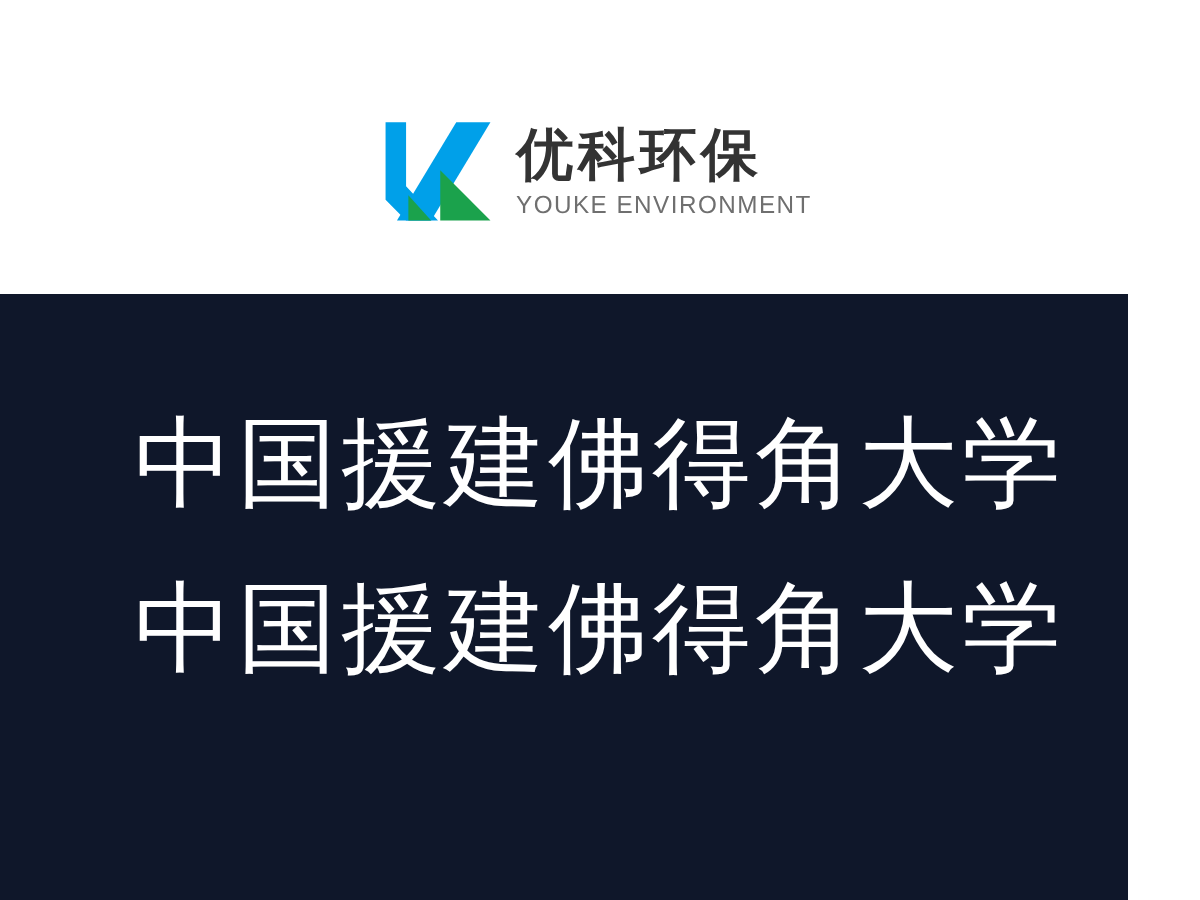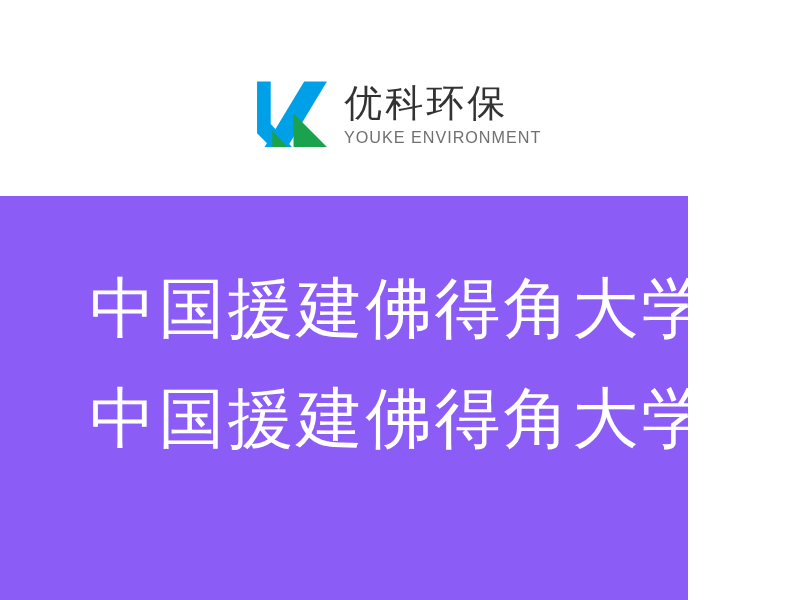--- a/index.html
+++ b/index.html
@@ -60,21 +60,21 @@
   
   #logo-wordmark {
     display: flex;
     flex-direction: column;
     justify-content: center;
   }
 
   #brand-cn {
     font-family: "DejaVu Sans", "Liberation Sans", sans-serif;
     font-size: 38px;
-    font-weight: 400;
+    font-weight: 700;
     color: #333333;
     line-height: 1.04;
     letter-spacing: 3px;
     white-space: nowrap;
   }
 
   #brand-en {
     font-family: "Liberation Sans", "DejaVu Sans", sans-serif;
     font-size: 16.5px;
     font-weight: 500;
@@ -85,23 +85,23 @@
     white-space: nowrap;
     transform: scaleX(0.98);
     transform-origin: left center;
   }
 
   
   #banner {
     position: absolute;
     left: 0;
     top: 196px;
-    width: 688px;
+    width: 752px;
     height: 404px;
-    background: #8b5cf6;
+    background: #0f172a;
   }
 
   #title-block {
     position: absolute;
     left: 0;
     top: 58px;
     width: 800px;
     text-align: center;
   }
 

